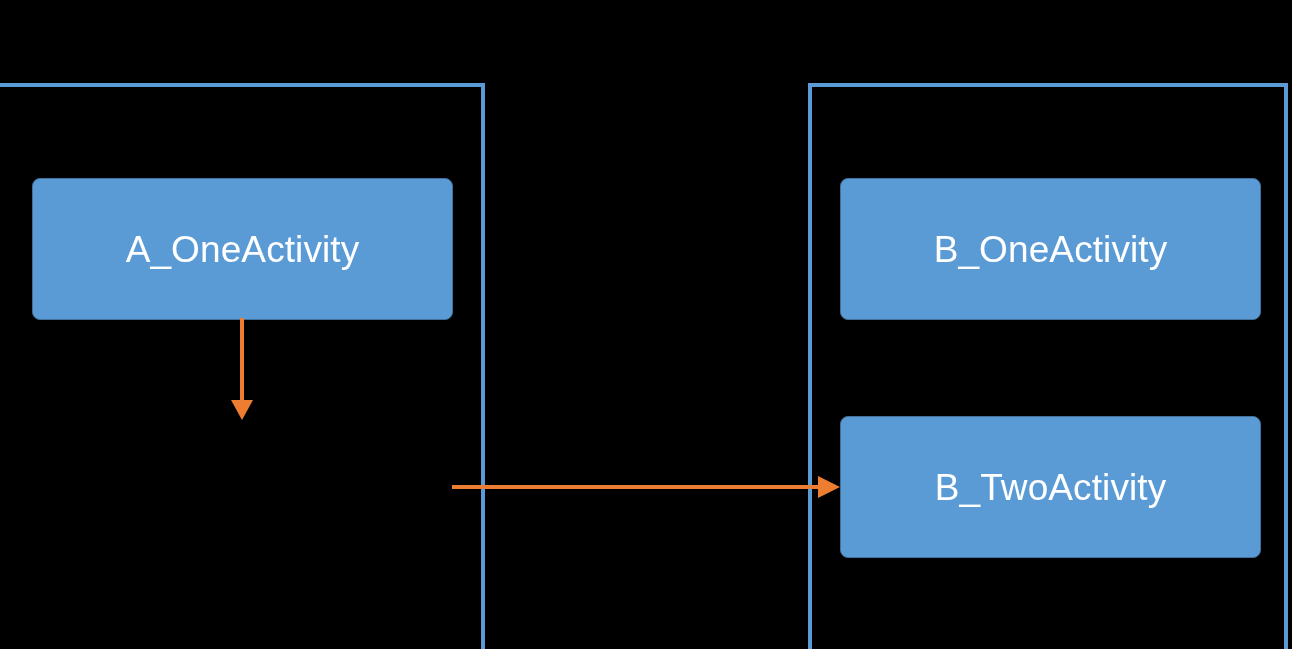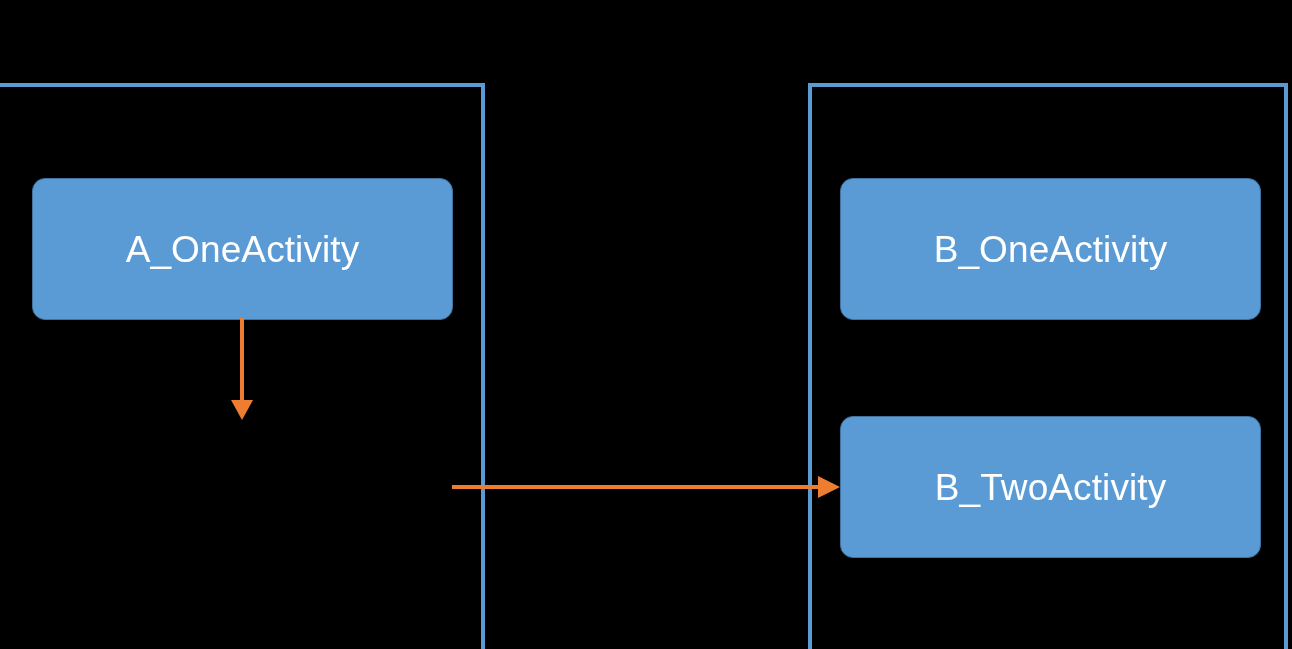--- a/index.html
+++ b/index.html
@@ -40,21 +40,21 @@
   }
 
   
   .activity-node {
     position: absolute;
     box-sizing: border-box;
     width: 421px;
     height: 142px;
     background: #5B9BD5;
     border: 1px solid #41719C;
-    border-radius: 13px;
+    border-radius: 8px;
     display: flex;
     align-items: center;
     justify-content: center;
     color: #FFFFFF;
     font-size: 37px;
     font-weight: 400;
     letter-spacing: 0.1px;
     line-height: 1;
     box-shadow: 0 1px 2px rgba(0,0,0,0.35);
     user-select: none;

